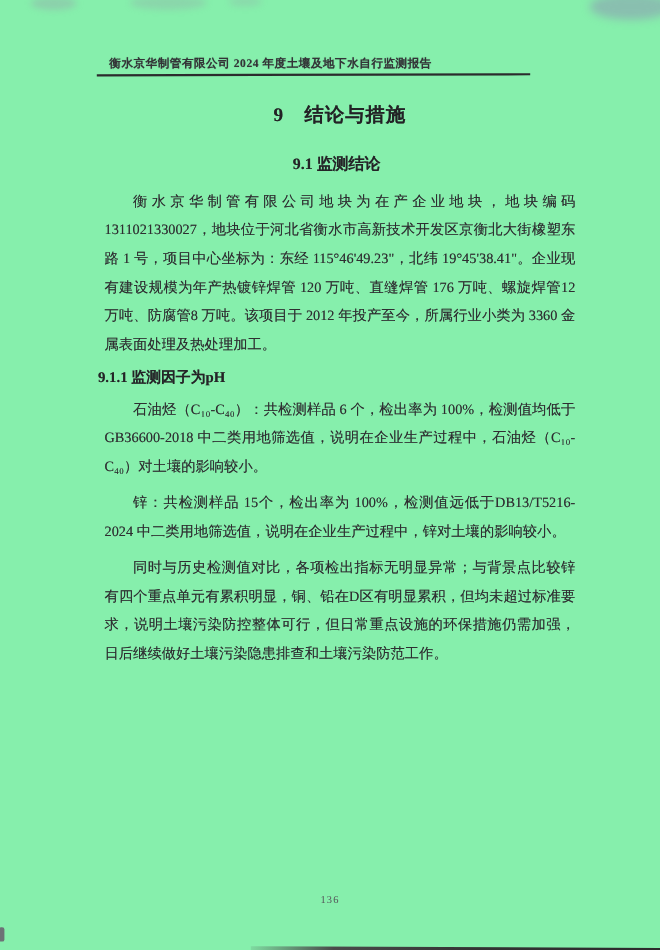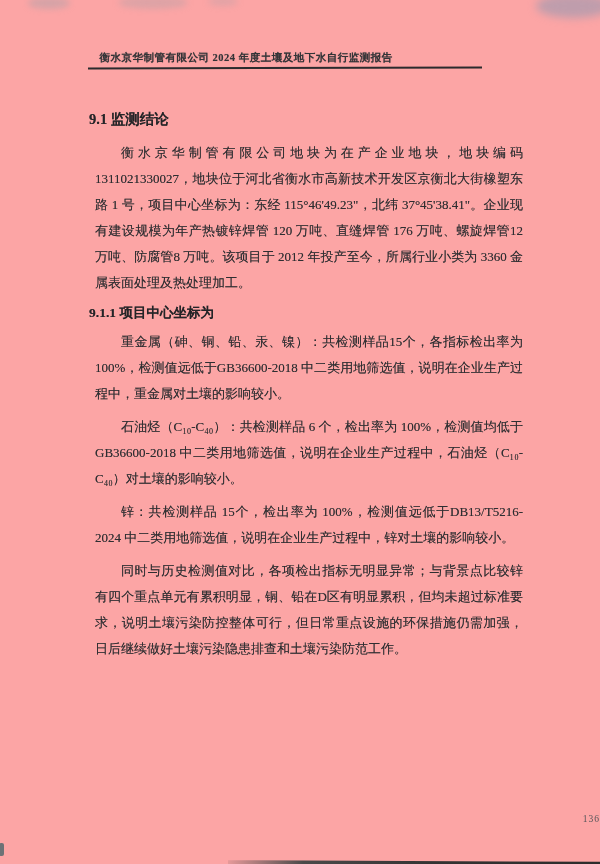--- a/index.html
+++ b/index.html
@@ -5,21 +5,21 @@
   html, body {
     margin: 0;
     padding: 0;
     background: #eef0ef;
   }
   .page {
     position: relative;
     width: 600px;
     height: 864px;
     margin: 0 auto;
-    background: #fca5a5;
+    background: #86efac;
     overflow: hidden;
     font-family: "Liberation Serif", "DejaVu Serif", serif;
     color: #2d2d2f;
   }
   
   .smudge {
     position: absolute;
     border-radius: 50%;
     filter: blur(3px);
     pointer-events: none;
@@ -73,41 +73,42 @@
     font-size: 17.5px;
     font-weight: bold;
     color: #222225;
     letter-spacing: 1px;
   }
   .h-91 {
     margin: 24px 0 0 -6px;
     font-size: 14.5px;
     font-weight: bold;
     color: #242427;
+    text-align: center;
   }
   .h-911 {
     margin: 8px 0 0 -6px;
     font-size: 13.5px;
     font-weight: bold;
     color: #242427;
   }
   .para {
     margin: 7px 0 0 0;
     font-size: 13px;
     line-height: 26px;
     text-align: justify;
     text-indent: 2em;
     color: #2e2e31;
   }
   .para-first { margin-top: 11px; }
   
   .page-number {
     position: absolute;
     bottom: 40px; left: 0; right: 0;
-    text-align: right;
+    text-align: center;
     font-size: 9.5px;
     color: #55565a;
     letter-spacing: 1px;
   }
 </style>
 </head>
 <body>
 
 <div class="page">
 
@@ -115,27 +116,27 @@
   <div class="smudge smudge-b"></div>
   <div class="smudge smudge-c"></div>
   <div class="smudge smudge-d"></div>
   <div class="edge-mark-left"></div>
   <div class="bottom-scan-line"></div>
 
   <div class="header-title">衡水京华制管有限公司 2024 年度土壤及地下水自行监测报告</div>
   <div class="header-rule"></div>
 
   <div class="content">
+    <div class="chapter-title">9　结论与措施</div>
 
     <div class="h-91">9.1 监测结论</div>
 
-    <p class="para para-first">衡水京华制管有限公司地块为在产企业地块，地块编码 1311021330027，地块位于河北省衡水市高新技术开发区京衡北大街橡塑东路 1 号，项目中心坐标为：东经 115°46'49.23"，北纬 37°45'38.41"。企业现有建设规模为年产热镀锌焊管 120 万吨、直缝焊管 176 万吨、螺旋焊管12万吨、防腐管8 万吨。该项目于 2012 年投产至今，所属行业小类为 3360 金属表面处理及热处理加工。</p>
+    <p class="para para-first">衡水京华制管有限公司地块为在产企业地块，地块编码 1311021330027，地块位于河北省衡水市高新技术开发区京衡北大街橡塑东路 1 号，项目中心坐标为：东经 115°46'49.23"，北纬 19°45'38.41"。企业现有建设规模为年产热镀锌焊管 120 万吨、直缝焊管 176 万吨、螺旋焊管12万吨、防腐管8 万吨。该项目于 2012 年投产至今，所属行业小类为 3360 金属表面处理及热处理加工。</p>
 
-    <div class="h-911">9.1.1 项目中心坐标为</div>
+    <div class="h-911">9.1.1 监测因子为pH</div>
 
-    <p class="para">重金属（砷、铜、铅、汞、镍）：共检测样品15个，各指标检出率为 100%，检测值远低于GB36600-2018 中二类用地筛选值，说明在企业生产过程中，重金属对土壤的影响较小。</p>
     <p class="para">石油烃（C₁₀-C₄₀）：共检测样品 6 个，检出率为 100%，检测值均低于GB36600-2018 中二类用地筛选值，说明在企业生产过程中，石油烃（C₁₀-C₄₀）对土壤的影响较小。</p>
     <p class="para">锌：共检测样品 15个，检出率为 100%，检测值远低于DB13/T5216-2024 中二类用地筛选值，说明在企业生产过程中，锌对土壤的影响较小。</p>
     <p class="para">同时与历史检测值对比，各项检出指标无明显异常；与背景点比较锌有四个重点单元有累积明显，铜、铅在D区有明显累积，但均未超过标准要求，说明土壤污染防控整体可行，但日常重点设施的环保措施仍需加强，日后继续做好土壤污染隐患排查和土壤污染防范工作。</p>
   </div>
 
   <div class="page-number">136</div>
 </div>
 
 </body></html>

